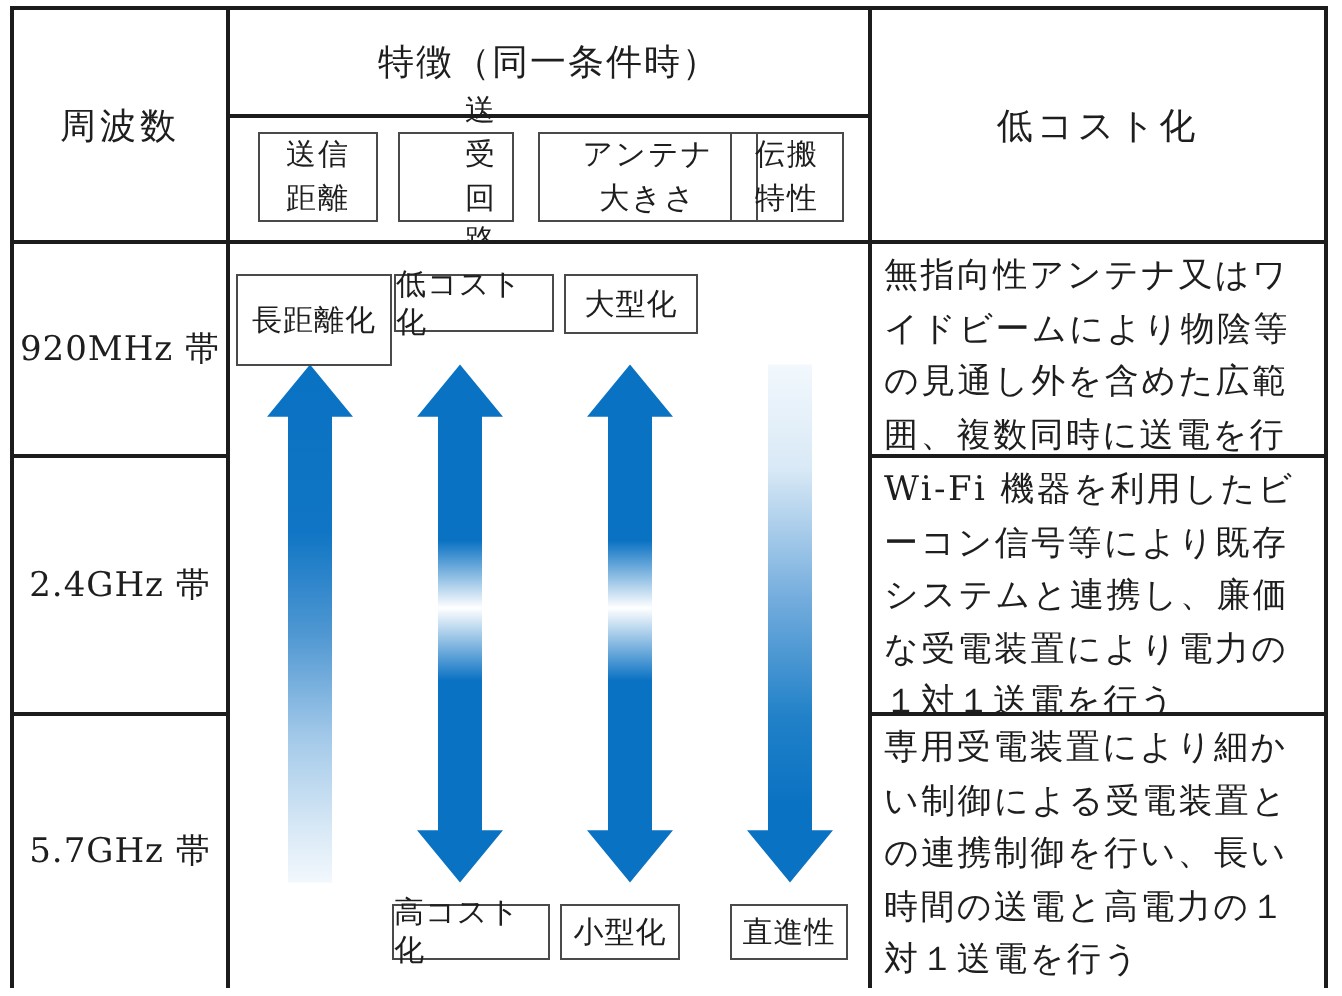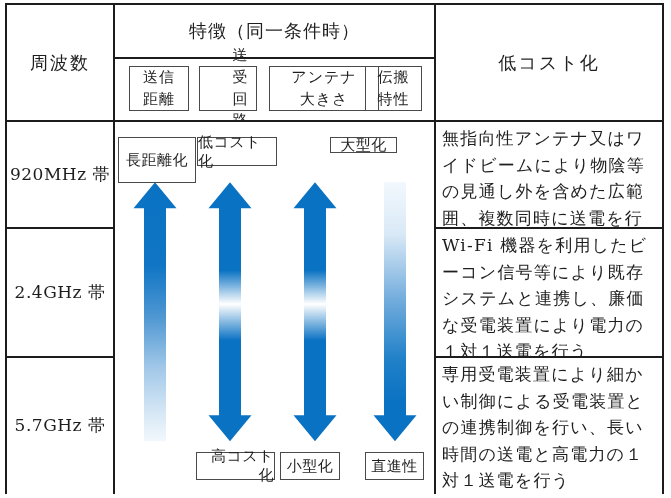--- a/index.html
+++ b/index.html
@@ -47,22 +47,22 @@
 
   
   .c-arrows{grid-column:2;grid-row:2 / 5;}
   .c-arrows svg{position:absolute;left:0;top:0;width:100%;height:100%;}
   .tag-box{
     position:absolute;box-sizing:border-box;border:1.5px solid #4a4a4a;background:#fff;
     display:flex;align-items:center;justify-content:center;font-size:15px;letter-spacing:0.5px;
   }
   .tl0{left:3px;top:15px;width:78px;height:46px;}
   .tl1{left:82px;top:15px;width:80px;height:29px;}
-  .tl2{left:167px;top:15px;width:67px;height:16px;margin-left:48px;}
-  .bl0{left:81px;top:330px;width:79px;height:28px;text-align:right;}
+  .tl2{left:167px;top:15px;width:67px;height:30px;}
+  .bl0{left:81px;top:330px;width:79px;height:28px;}
   .bl1{left:165px;top:330px;width:60px;height:28px;}
   .bl2{left:250px;top:330px;width:59px;height:28px;}
 
   
   .c-usage{
     grid-column:3;font-size:17px;line-height:26.5px;letter-spacing:1.2px;
     padding:3px 4px 0 6px;text-align:left;
   }
   .u0{grid-row:2;}
   .u1{grid-row:3;}

